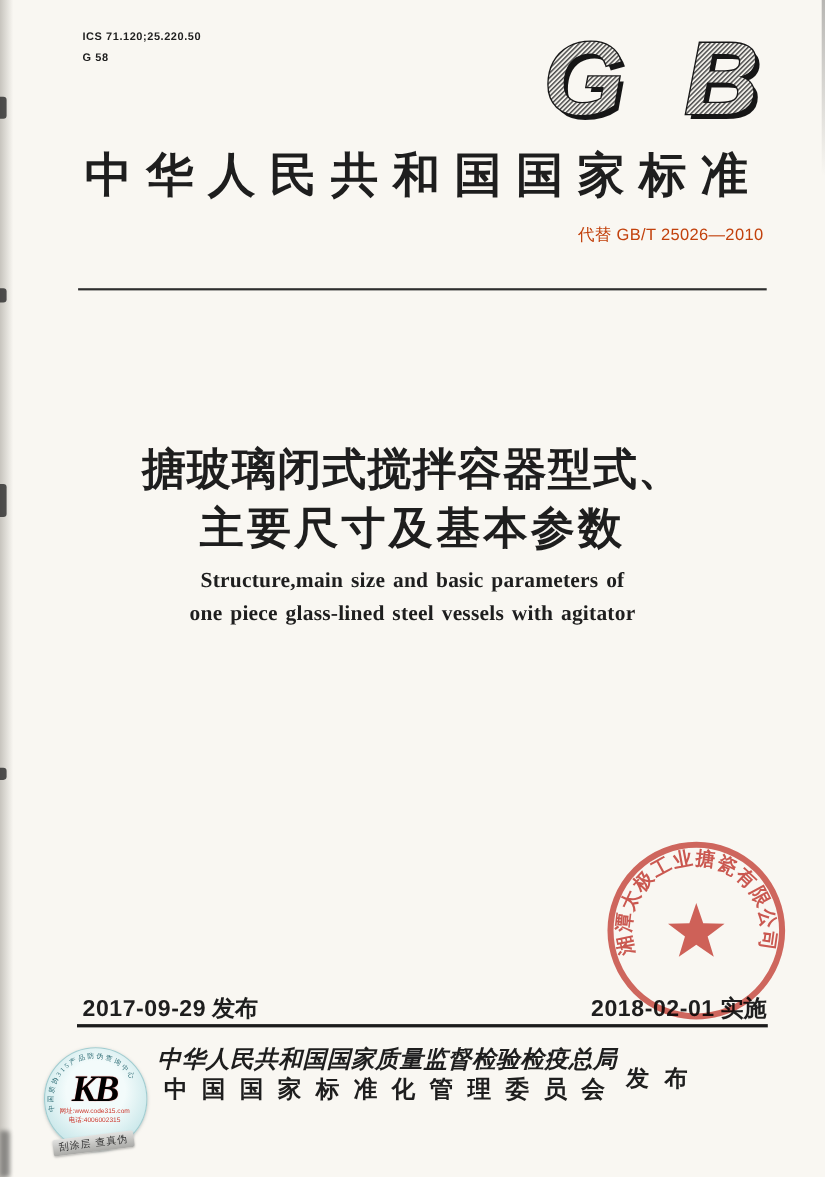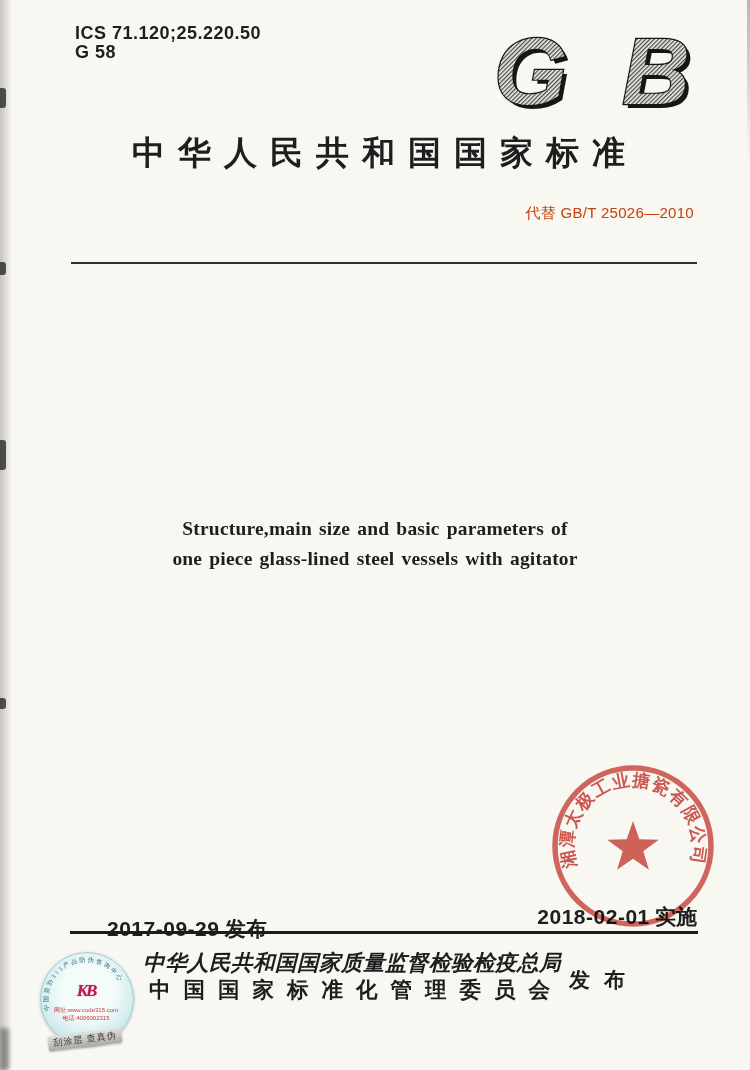--- a/index.html
+++ b/index.html
@@ -23,46 +23,46 @@
     background:linear-gradient(to bottom, rgba(60,60,60,.35), rgba(60,60,60,0));
     pointer-events:none;z-index:30;
   }
   .edge-mark{position:absolute;left:0;width:6px;background:#2b2b2b;border-radius:0 3px 3px 0;filter:blur(.6px);opacity:.8;z-index:31;}
   .em1{top:88px;height:20px;}
   .em2{top:262px;height:13px;}
   .em3{top:440px;height:30px;}
   .em4{top:698px;height:11px;}
   .em5{top:1028px;height:42px;width:9px;opacity:.45;filter:blur(2px);}
 
-  .ics{position:absolute;left:75px;top:24px;font-family:"Liberation Sans",sans-serif;font-size:18px;font-weight:700;line-height:19px;letter-spacing:.5px;}
+  .ics{position:absolute;left:75px;top:24px;font-family:"Liberation Sans",sans-serif;font-size:10px;font-weight:700;line-height:19px;letter-spacing:.5px;}
   .ics .code2{font-weight:700;}
 
   .gb-logo{position:absolute;left:484px;top:26px;width:212px;height:92px;}
 
   .std-title{
     position:absolute;left:74px;top:131px;width:622px;
-    font-size:33px;font-weight:700;text-align:center;letter-spacing:13px;
+    font-size:43px;font-weight:700;text-align:center;letter-spacing:13px;
     white-space:nowrap;
   }
 
   .std-num{position:absolute;right:56px;top:201px;text-align:right;font-family:"Liberation Sans",sans-serif;}
   .std-num .num{font-size:23px;font-weight:700;letter-spacing:.5px;}
   .std-num .replaces{font-size:15px;font-weight:400;color:#c2410c;margin-top:3px;letter-spacing:.3px;}
 
   .rule-top{position:absolute;left:71px;right:53px;top:262px;height:2px;background:#2e2e2e;}
 
   .cn-title{position:absolute;left:64px;top:400px;width:622px;text-align:center;font-weight:700;}
   .cn-title .l1{font-size:40px;letter-spacing:1px;line-height:54px;}
   .cn-title .l2{font-size:40px;letter-spacing:3px;line-height:54px;}
 
   .en-title{position:absolute;left:64px;top:514px;width:622px;text-align:center;font-weight:700;}
   .en-title .l{font-size:19.5px;line-height:30px;letter-spacing:.2px;word-spacing:2px;}
 
   .dates{position:absolute;left:75px;right:53px;top:903px;font-size:21px;font-weight:700;}
-  .dates .issue{position:absolute;left:0;top:12px;margin-left:32px;}
+  .dates .issue{position:absolute;left:0;top:0;}
   .dates .impl{position:absolute;right:0;top:0;}
   .dates .d{font-family:"Liberation Sans",sans-serif;font-weight:600;letter-spacing:.5px;}
 
   .rule-bottom{position:absolute;left:70px;right:52px;top:931px;height:3px;background:#1c1c1c;}
 
   .issuer{position:absolute;left:143px;top:950px;width:402px;text-align:center;font-weight:700;}
   .issuer .i1{font-size:21.5px;line-height:27px;letter-spacing:.5px;white-space:nowrap;font-style:italic;}
   .issuer .i2{font-size:21.5px;line-height:27px;letter-spacing:13px;white-space:nowrap;margin-left:6px;}
   .publish{position:absolute;left:569px;top:966px;font-size:21px;font-weight:700;letter-spacing:14px;white-space:nowrap;}
 
@@ -73,21 +73,21 @@
   .sticker-disc{
     position:absolute;left:4px;top:4px;width:92px;height:92px;border-radius:50%;
     background:radial-gradient(circle at 50% 42%, #f3fbfb 0 38%, #cfeaec 70%, #aed8dc 100%);
     border:1px solid #9fccd0;
     box-shadow:0 1px 3px rgba(60,90,95,.35);
   }
   .sticker-ring{position:absolute;left:4px;top:4px;width:92px;height:92px;}
   .sticker-logo{
     position:absolute;left:0;top:30px;width:100px;text-align:center;
     font-family:"Liberation Serif",serif;font-style:italic;font-weight:700;
-    font-size:17px;color:#be185d;letter-spacing:-2px;line-height:25px;
+    font-size:34px;color:#000000;letter-spacing:-2px;line-height:25px;
     text-shadow:0 0 1px #e66;
   }
   .sticker-line{position:absolute;left:0;width:100px;text-align:center;color:#cc3a30;font-family:"Liberation Sans",sans-serif;}
   .sl1{top:58px;font-size:6px;}
   .sl2{top:66px;font-size:6px;}
   .sticker-band{
     position:absolute;left:12px;top:84px;width:74px;height:15px;
     background:linear-gradient(#e2e2e0,#a9a9a6);
     transform:rotate(-7deg);
     border-radius:2px;
@@ -124,20 +124,24 @@
   </svg>
 
   <div class="std-title">中华人民共和国国家标准</div>
 
   <div class="std-num">
     <div class="replaces">代替 GB/T 25026—2010</div>
   </div>
 
   <div class="rule-top"></div>
 
+  <div class="cn-title">
+    <div class="l1">搪玻璃闭式搅拌容器型式、</div>
+    <div class="l2">主要尺寸及基本参数</div>
+  </div>
 
   <div class="en-title">
     <div class="l">Structure,main size and basic parameters of</div>
     <div class="l">one piece glass-lined steel vessels with agitator</div>
   </div>
 
   <div class="dates">
     <div class="issue"><span class="d">2017-09-29</span> <span>发布</span></div>
     <div class="impl"><span class="d">2018-02-01</span> <span>实施</span></div>
   </div>

